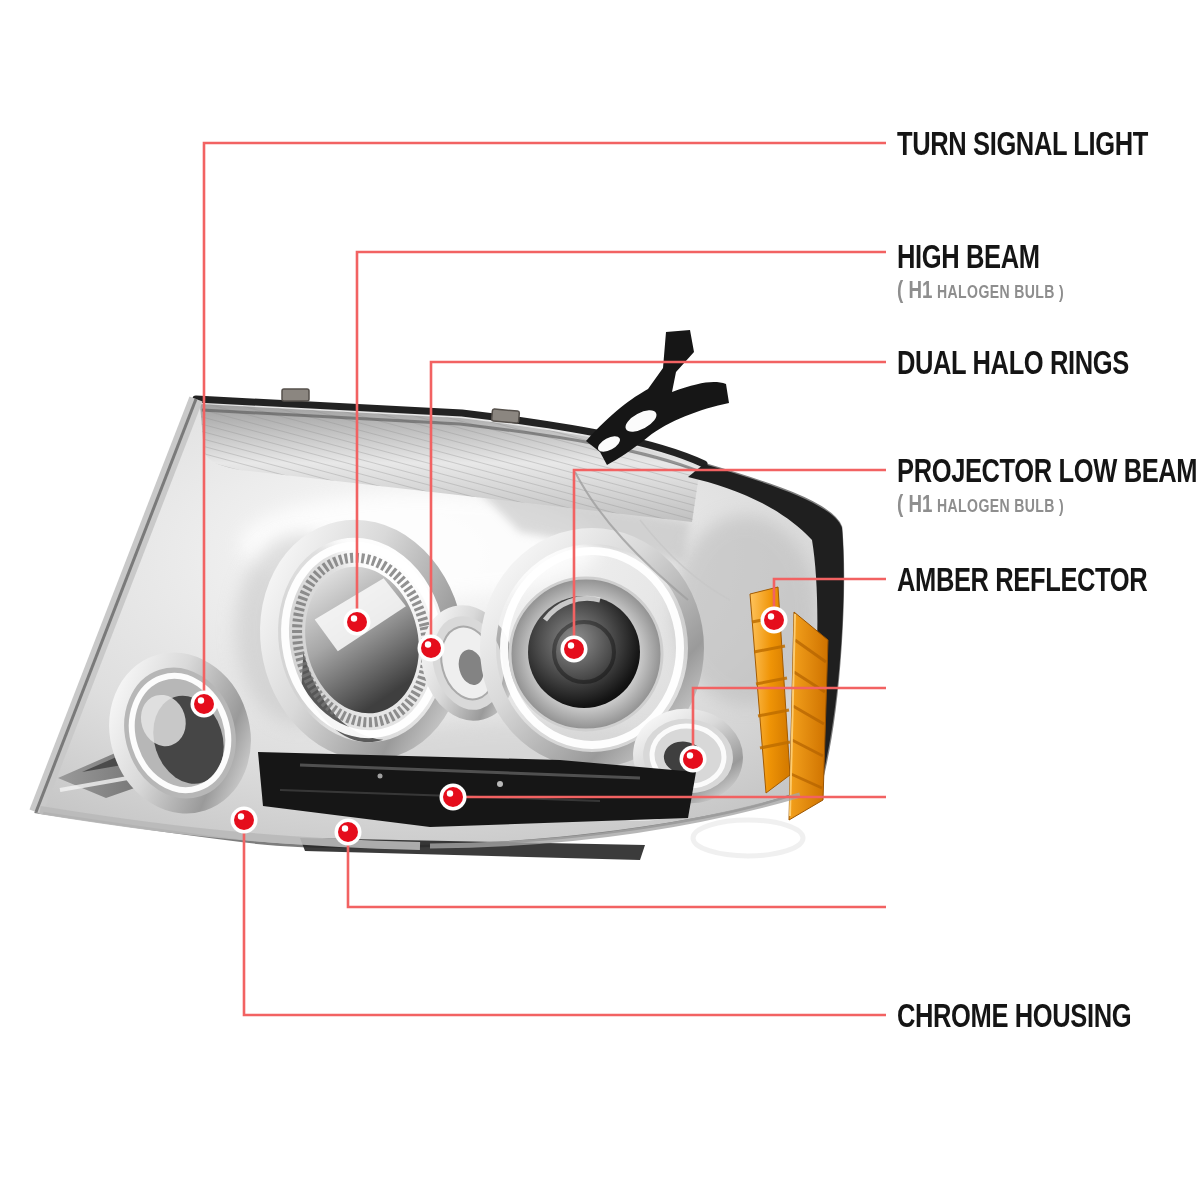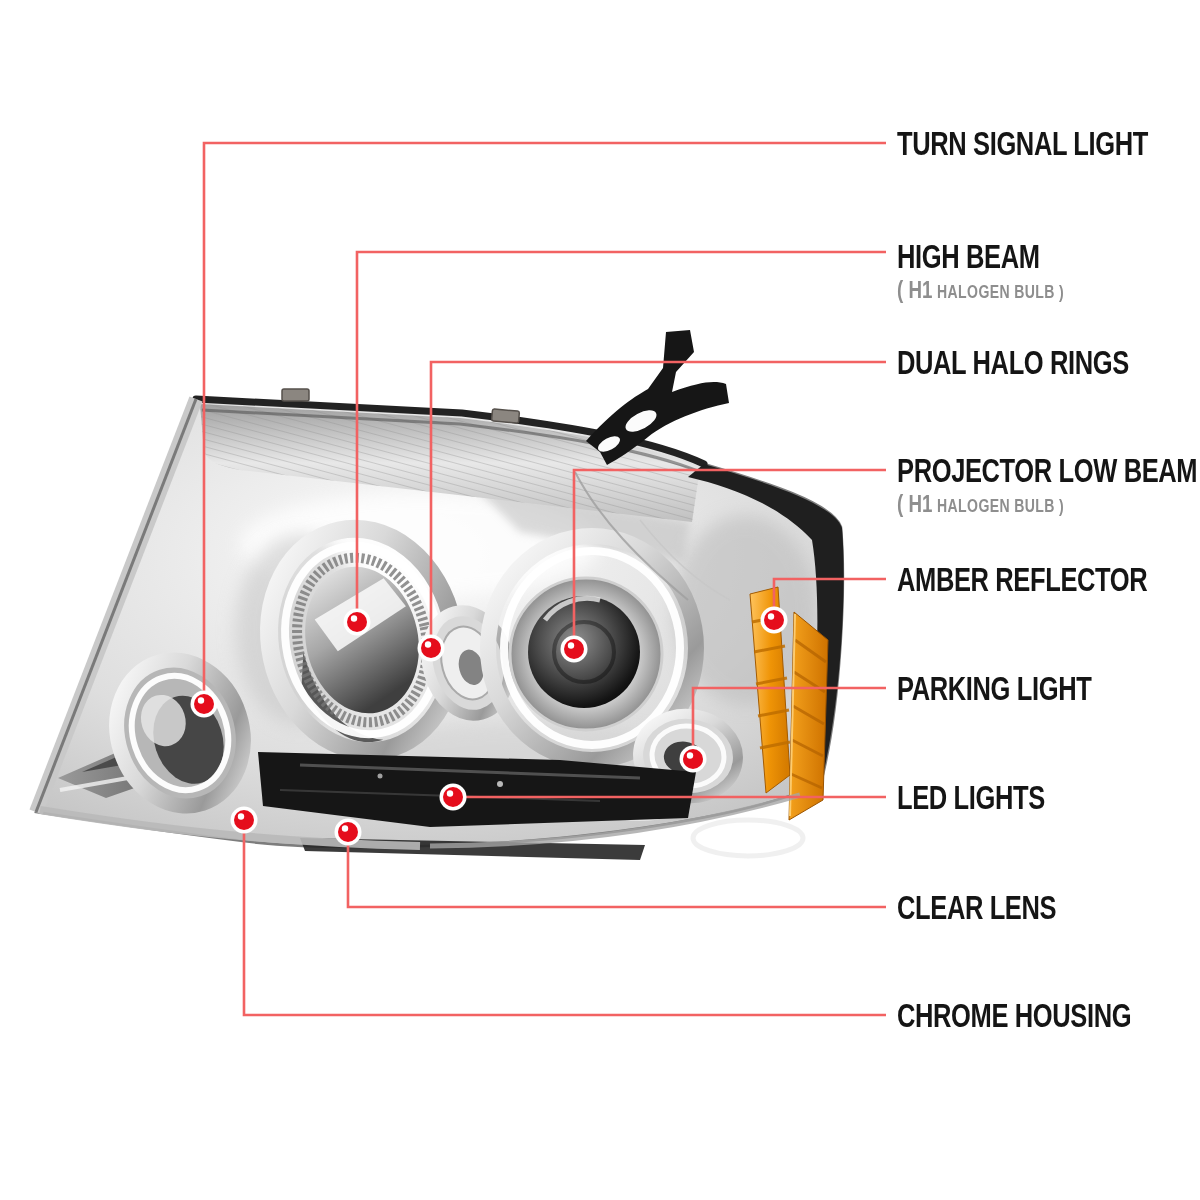--- a/index.html
+++ b/index.html
@@ -257,29 +257,20 @@
 
   <div class="callout" style="top:448px">
     <span class="label-main">PROJECTOR LOW BEAM</span><br>
     <span class="label-sub"><span class="sub-h">( H1</span><span class="sub-r">HALOGEN BULB )</span></span>
   </div>
 
   <div class="callout single" style="top:557px">
     <span class="label-main">AMBER REFLECTOR</span>
   </div>
 
-  <div class="callout single" style="top:666px">
-    <span class="label-main">PARKING LIGHT</span>
-  </div>
-
-  <div class="callout single" style="top:775px">
-    <span class="label-main">LED LIGHTS</span>
-  </div>
-
-  <div class="callout single" style="top:885px">
-    <span class="label-main">CLEAR LENS</span>
-  </div>
+
+
 
   <div class="callout single" style="top:993px">
     <span class="label-main">CHROME HOUSING</span>
   </div>
 
 </div>
 
 </body></html>

